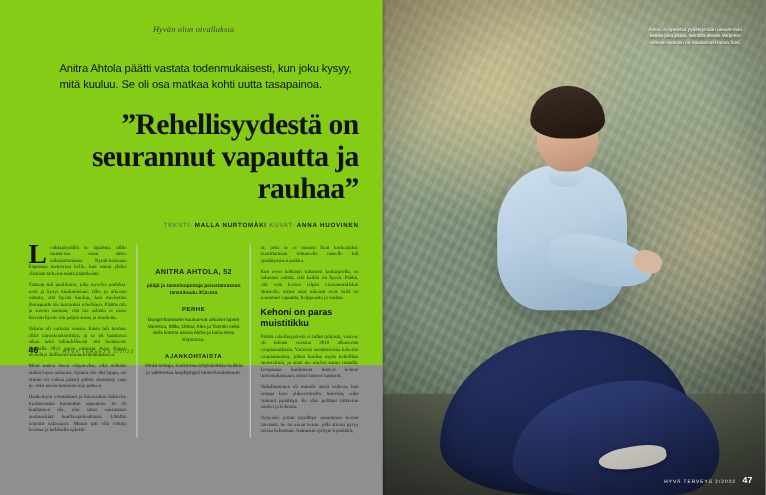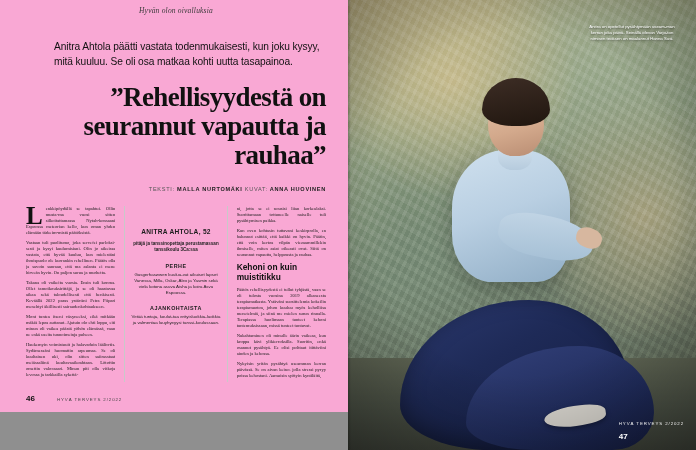--- a/index.html
+++ b/index.html
@@ -16,24 +16,24 @@
   .spread {
     position: relative;
     width: 696px;
     height: 450px;
     display: flex;
   }
   
   .page-left {
     position: relative;
     width: 348px;
-    height: 412px;
-    background: #f9a8d4;
+    height: 332px;
+    background: #84cc16;
     box-sizing: border-box;
-    padding: 0 22px 14px 26px;
+    padding: 16px 22px 14px 26px;
   }
   .running-head {
     font-family: "Liberation Serif", serif;
     font-style: italic;
     font-size: 7.5px;
     color: #3a3a3a;
     text-align: center;
     letter-spacing: 0.2px;
     margin: 6px 0 0 0;
   }
@@ -293,21 +293,20 @@
     text-shadow: 0 1px 2px rgba(0,0,0,0.55);
   }
   .footer-right {
     position: absolute;
     right: 12px;
     bottom: 9px;
     display: flex;
     align-items: baseline;
     gap: 6px;
     color: #ffffff;
-    flex-direction: column;
   }
   .footer-right .folio { color: #fff; }
   .footer-right .footer-mag { color: #eee; }
   .gutter {
     position: absolute;
     left: 348px; top: 0;
     width: 3px; height: 450px;
     background: linear-gradient(90deg, rgba(0,0,0,0.22), rgba(0,0,0,0));
     pointer-events: none;
   }
@@ -347,21 +346,21 @@
         <div class="fb-body">pitäjä ja tanssinopettaja perustamassan tanssikoulu 3Ca:ssa</div>
         <div class="fb-head">PERHE</div>
         <div class="fb-text">Gusgerhaswwen kuuluu-vat aikuiset lapset Vanessa, Milla, Oskar, Alex ja Yasmin sekä viela kotona asuva Aisha ja koira Asvu Espoossa.</div>
         <div class="fb-head">AJANKOHTAISTA</div>
         <div class="fb-text">Vetää tuntaja, koulut-taa erityisluokkia-luokkia ja valmentaa luuyhyeyysi tanssi-koulussaan.</div>
       </div>
 
       <div class="col">
         <p>ni, jotta se ei nousisi liian korkealaksi. Suorittamaan tottuneelle naiselle tuli pysähtymisen paikka.</p>
         <p>Kun oven kohtasin tuttavani keskirprolla, en halunnut esittää, että kaikki on hyvin. Päätin, että voin kertoa vilpän viezaammillekin ihmiselle, miten asiat oikeasti ovat. Siitä on seurannut vapautta, helppousta ja rauhaa.</p>
-        <div class="subhead">Kehoni on kuin muistitikku</div>
+        <div class="subhead">Kehoni on paras muistitikku</div>
         <p>Päätös rehellisyydestä ei tullut tyhjästä, vaan se oli tulosta vuosina 2019 alkaneesta terapiamatkasta. Ystäväni suosittelemia kokeilin terapiamuotoa, johon kuuluu myös keholliisa menetelmiä, ja siinä me mielen surun rinnalla. Terapiassa huolimaan tunteet kehoni tuntemuksissaan, missä tunteet tuntuvat.</p>
         <p>Nukahtaminen oli minulle äärin vaikeaa, kun kroppa kävi ylikierroksilla. Suoritin, enkä osannut pysähtyä. Ee olisi polttaut itittäviini ainden ja kehossa.</p>
         <p>Nykyisin yritän pysähtyä useamman kerran päivässä. Se on aivan keino. jolla stressi pyryy poissa kehostani. Aamuisin syötyin kyntiläitä,</p>
       </div>
     </div>
 
     <div class="footer-left">
       <span class="folio">46</span>
       <span class="footer-mag">HYVÄ TERVEYS 2/2022</span>
     </div>

